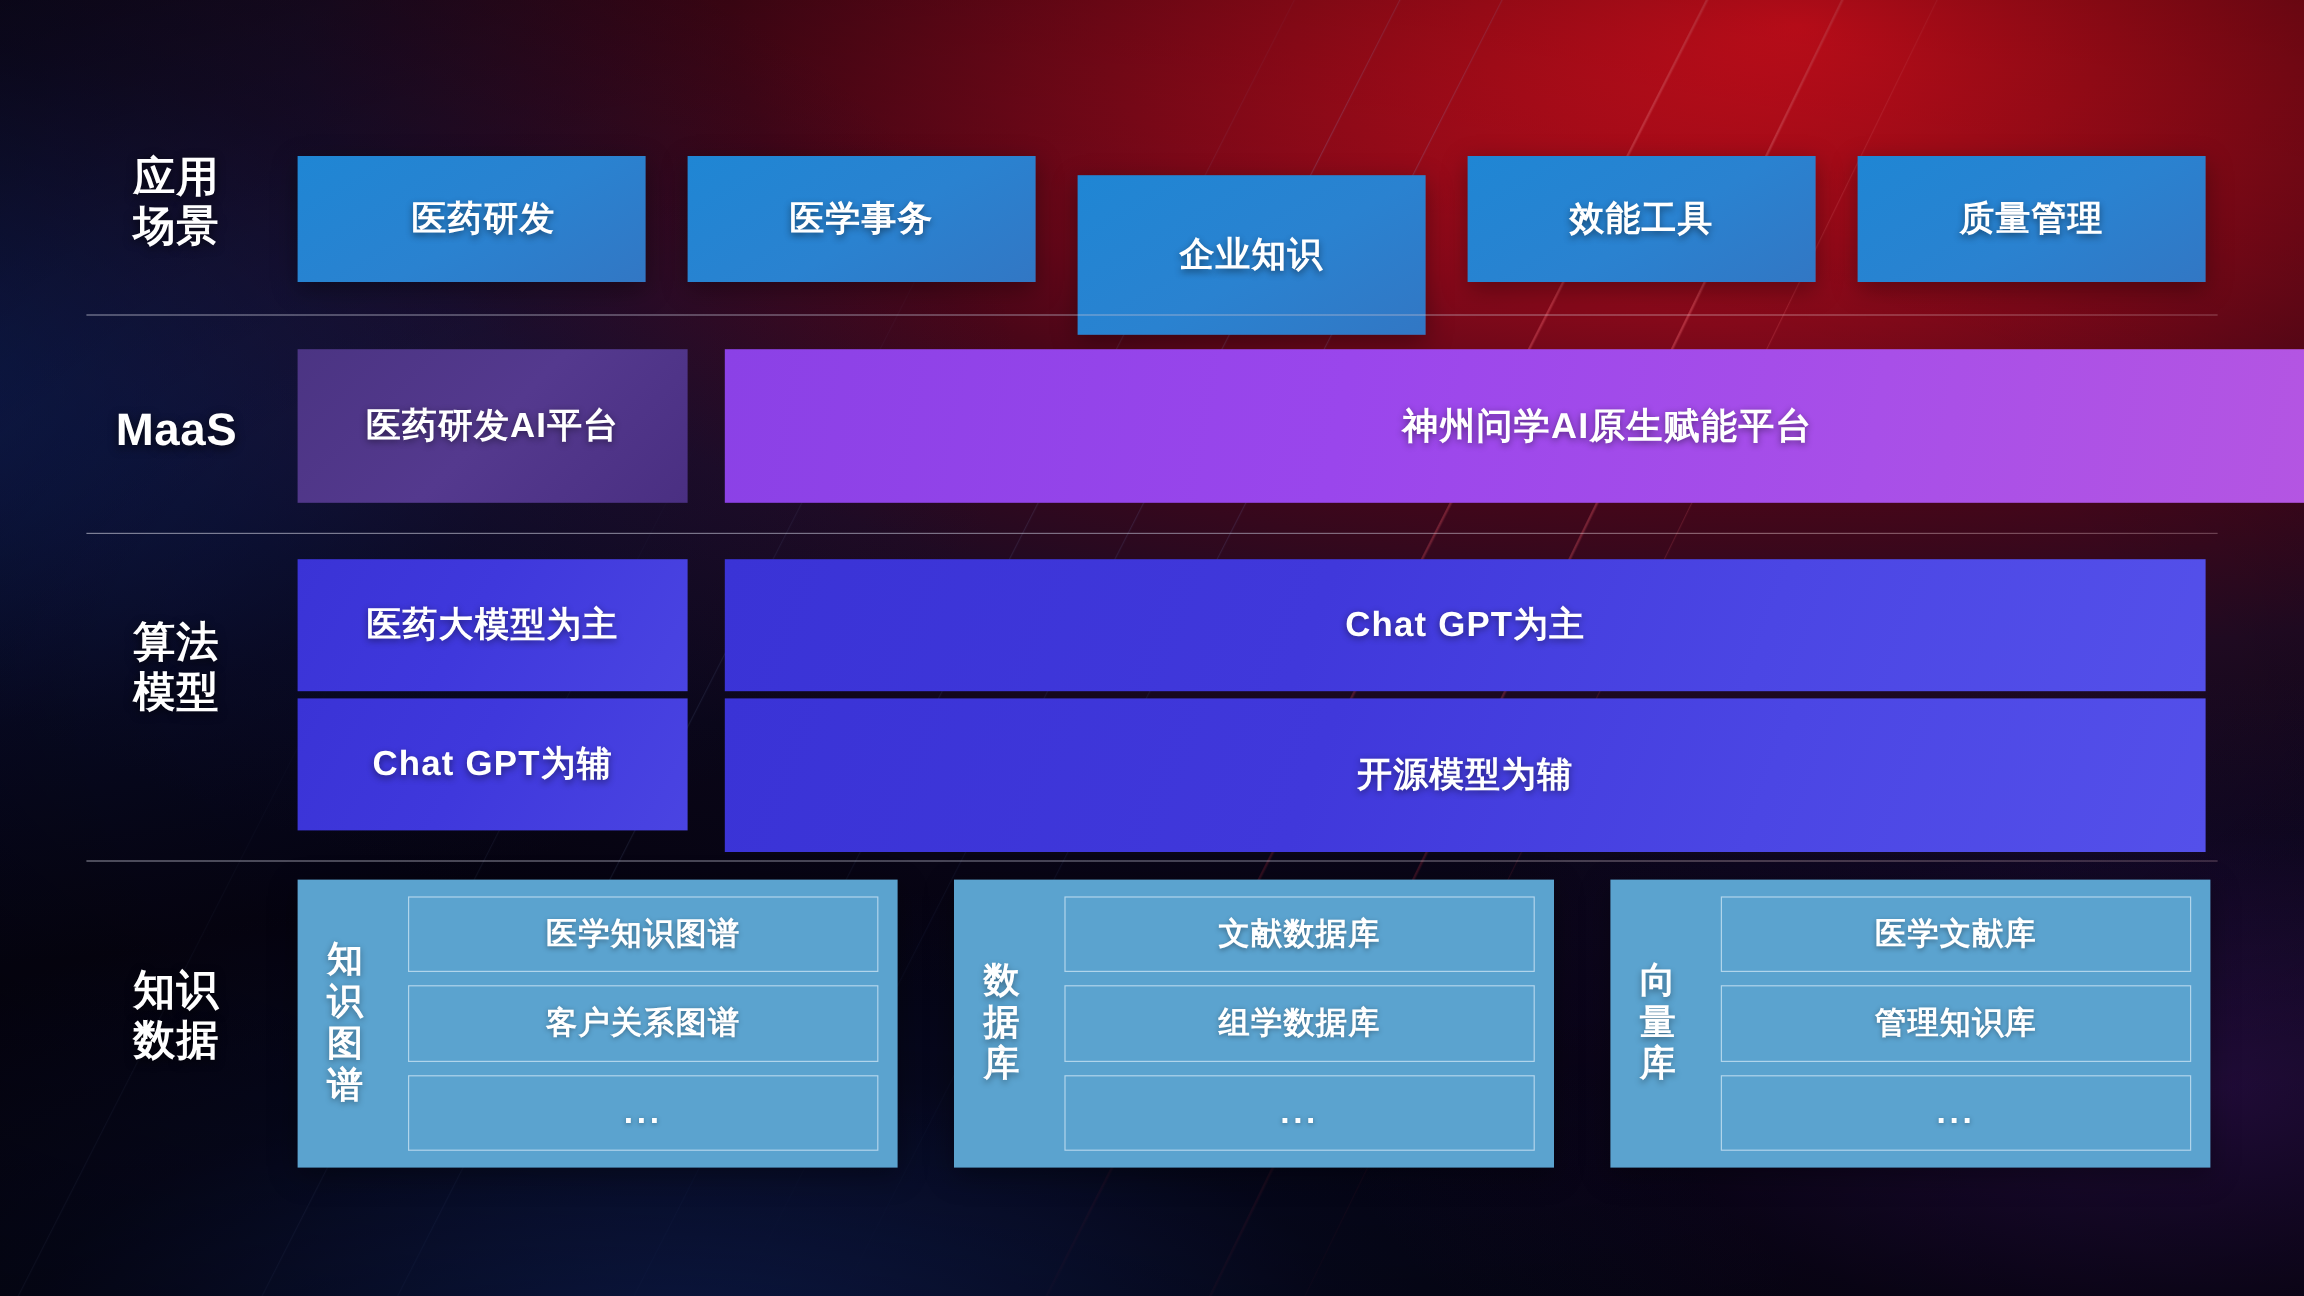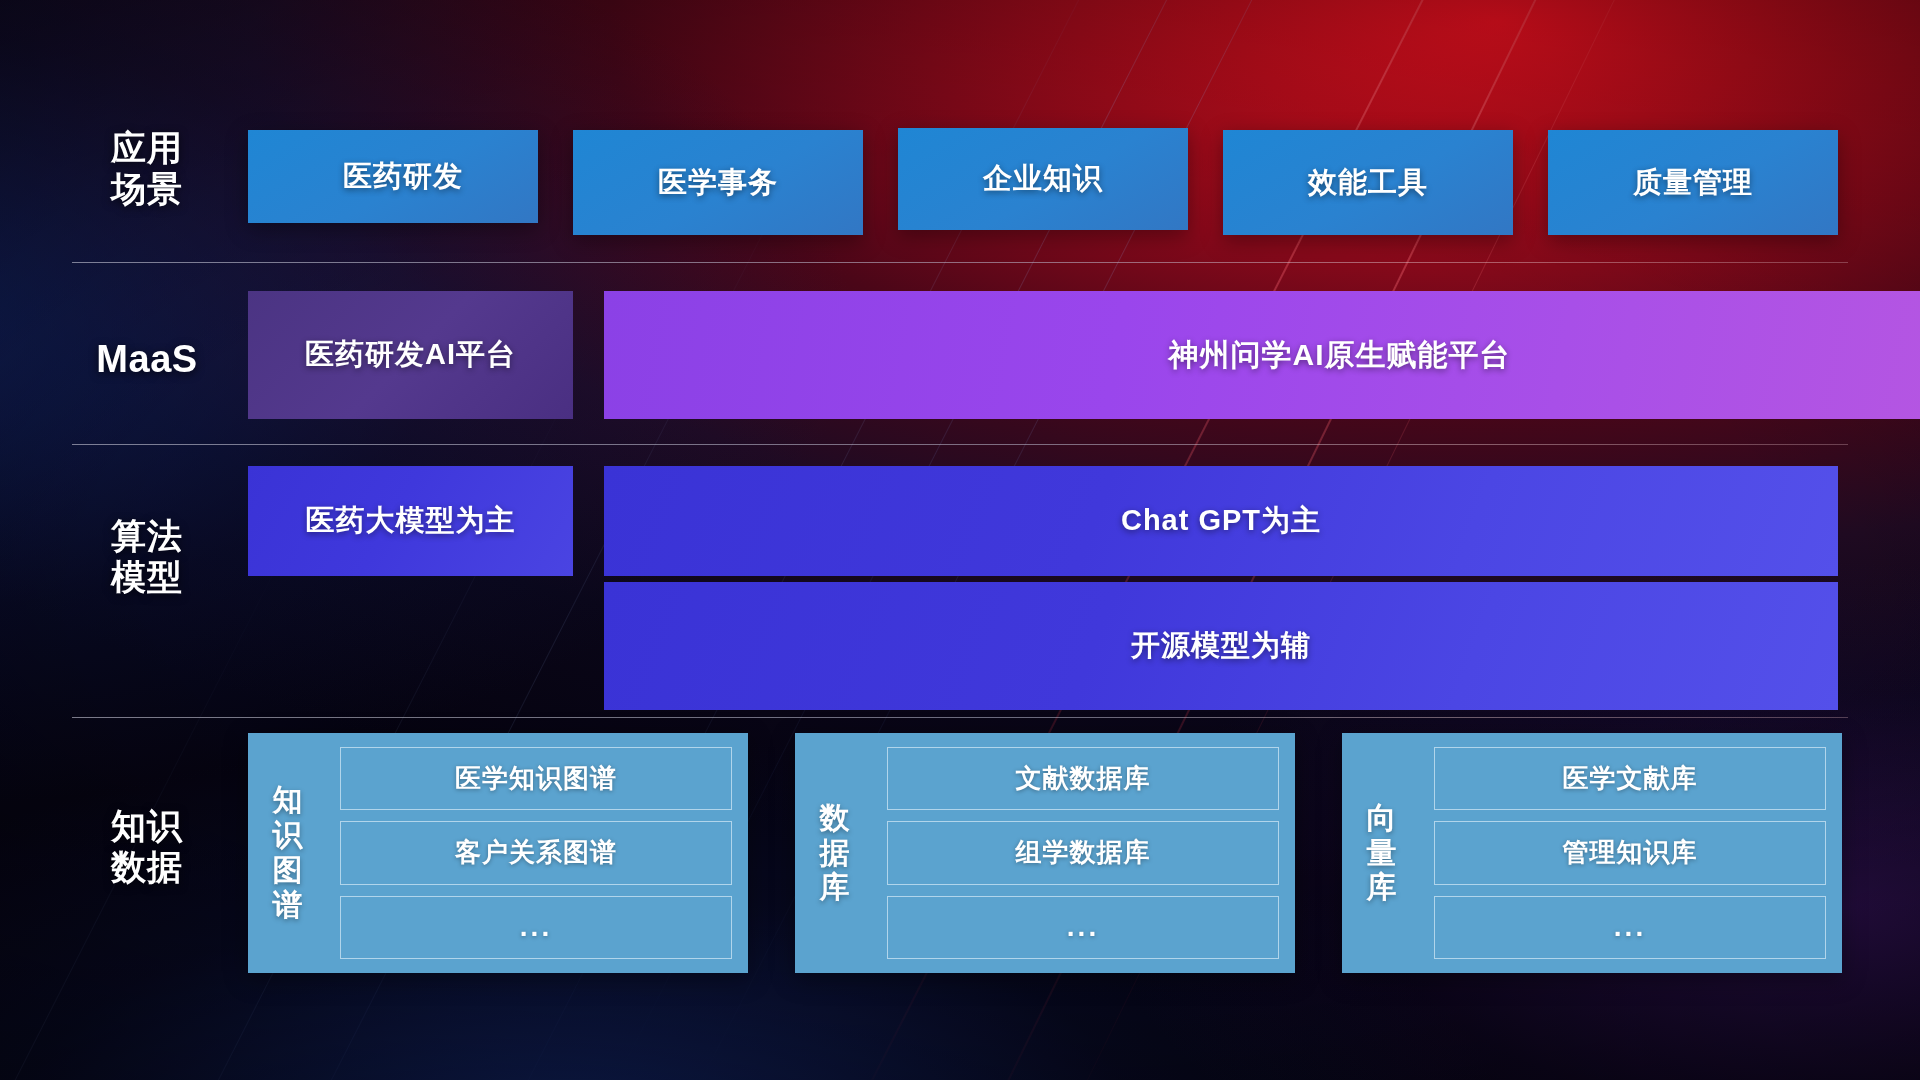--- a/index.html
+++ b/index.html
@@ -212,43 +212,44 @@
 
   <div class="bg-vignette"></div>
 
   <div class="diagram">
 
     <div class="row-label" style="top:127px;">
       <div>应用</div>
       <div>场景</div>
     </div>
 
-    <div class="card app-box" style="left:248px; top:130px; width:290px; height:93px;padding-left:20px;">医药研发</div>
+    <div class="card app-box" style="left:248px; top:130px; width:290px; height:105px;padding-left:20px;">医药研发</div>
     <div class="card app-box" style="left:573px; top:130px; width:290px; height:105px;">医学事务</div>
-    <div class="card app-box" style="left:898px; top:128px; width:290px; height:102px;">企业知识</div>
+    <div class="card app-box" style="left:898px; top:146px; width:290px; height:133px;">企业知识</div>
     <div class="card app-box" style="left:1223px; top:130px; width:290px; height:105px;">效能工具</div>
     <div class="card app-box" style="left:1548px; top:130px; width:290px; height:105px;">质量管理</div>
 
     <div class="divider" style="top:262px;"></div>
 
     <div class="row-label latin" style="top:337px;">MaaS</div>
 
     <div class="card maas-left" style="left:248px; top:291px; width:325px; height:128px;">医药研发AI平台</div>
     <div class="card maas-right" style="left:604px; top:291px; width:1471px; height:128px;">神州问学AI原生赋能平台</div>
 
     <div class="divider" style="top:444px;"></div>
 
     <div class="row-label" style="top:515px;">
       <div>算法</div>
       <div>模型</div>
     </div>
 
     <div class="card algo-box" style="left:248px; top:466px; width:325px; height:110px;">医药大模型为主</div>
     <div class="card algo-box wide" style="left:604px; top:466px; width:1234px; height:110px;">Chat GPT为主</div>
 
+    <div class="card algo-box" style="left:248px; top:582px; width:325px; height:110px;">Chat GPT为辅</div>
     <div class="card algo-box wide" style="left:604px; top:582px; width:1234px; height:128px;">开源模型为辅</div>
 
     <div class="divider" style="top:717px;"></div>
 
     <div class="row-label" style="top:805px;">
       <div>知识</div>
       <div>数据</div>
     </div>
 
     <div class="kpanel" style="left:248px; top:733px; width:500px; height:240px;">

